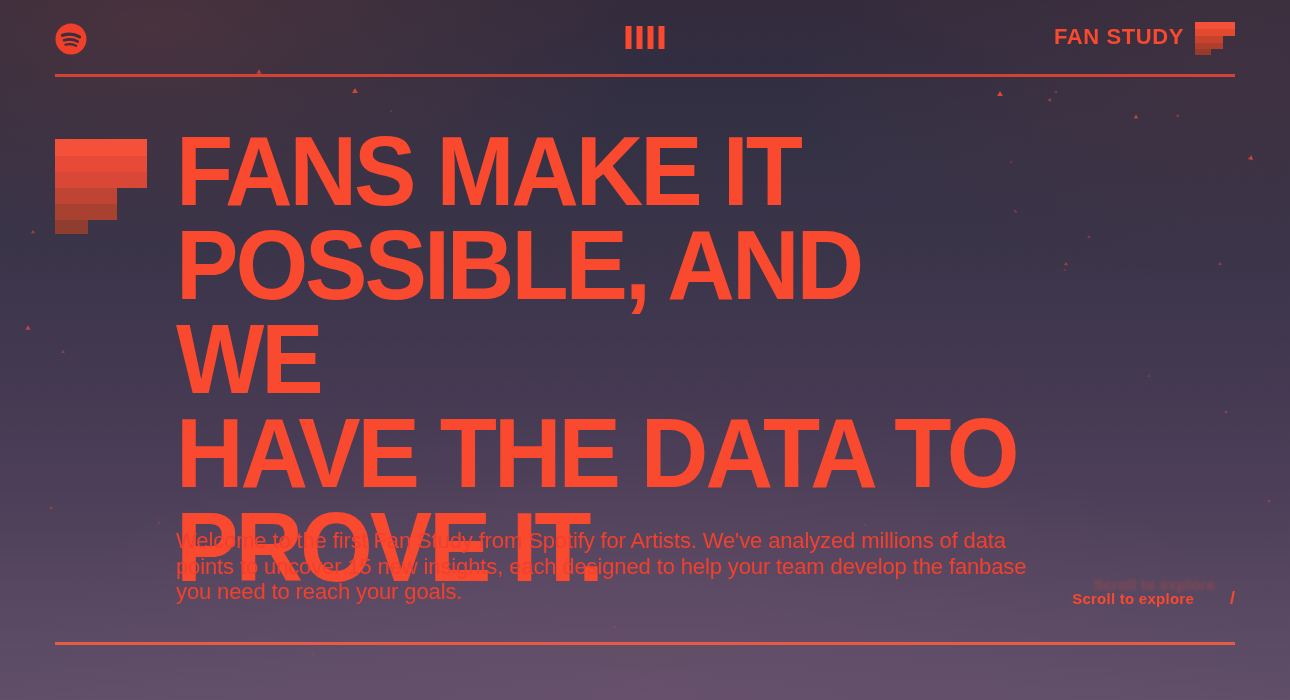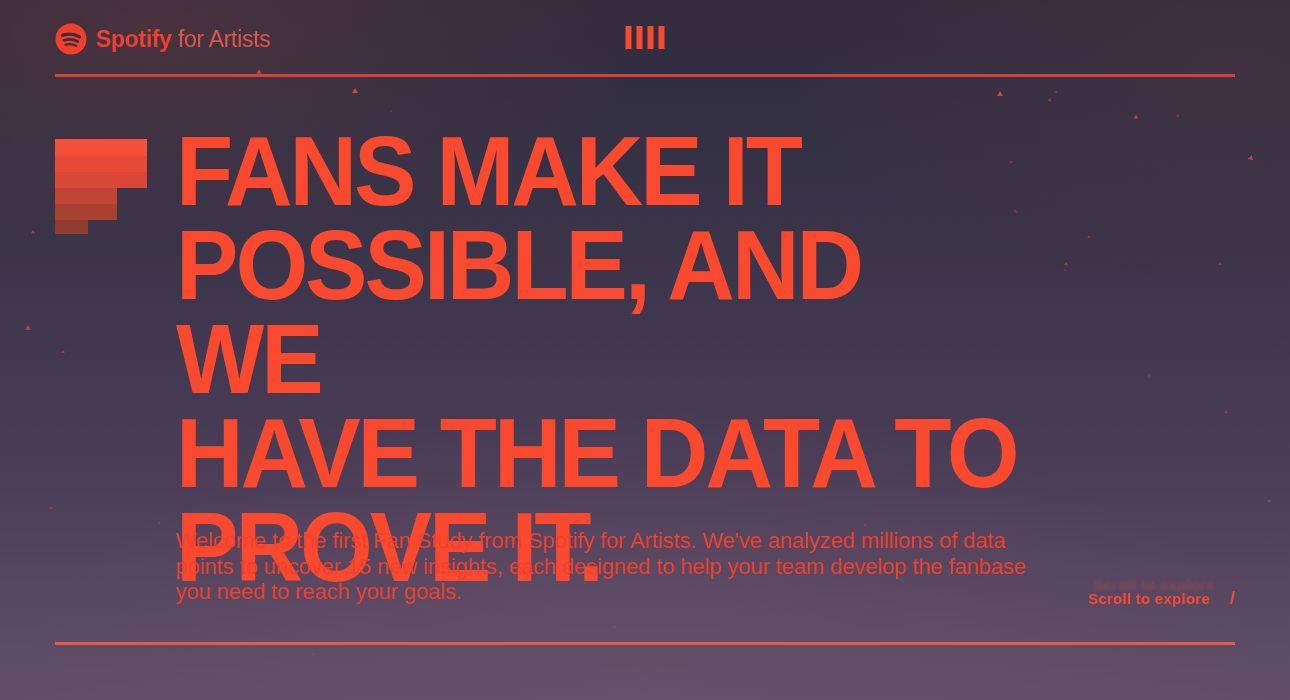--- a/index.html
+++ b/index.html
@@ -153,21 +153,21 @@
     font-size:22.5px;
     line-height:25.5px;
     letter-spacing:-0.15px;
     transform:scaleX(0.98);
     transform-origin:left top;
   }
 
   
   #scroll-cue {
     position:absolute; right:55px; top:588px;
-    display:flex; align-items:center; gap:20px;
+    display:flex; align-items:center; gap:36px;
     z-index:7;
   }
   #scroll-label {
     font-weight:bold;
     font-size:15px;
     letter-spacing:0.25px;
     color:#f9492f;
     white-space:nowrap;
   }
   #scroll-slash {
@@ -227,30 +227,39 @@
 
   <div id="topbar">
 
     <a id="brand">
       <svg id="spotify-mark" viewBox="0 0 64 64">
         <circle cx="32" cy="32" r="31" fill="#f0402c"></circle>
         <path d="M15 24.5c11-3.2 24.5-2.4 34 3.2" stroke="#3a2f3c" stroke-width="6.4" stroke-linecap="round" fill="none"></path>
         <path d="M18 34.5c9.2-2.5 20-1.9 27.6 2.7" stroke="#3a2f3c" stroke-width="5.2" stroke-linecap="round" fill="none"></path>
         <path d="M20.5 43.5c7.4-1.9 16-1.5 22 2.1" stroke="#3a2f3c" stroke-width="4.2" stroke-linecap="round" fill="none"></path>
       </svg>
-      <span id="brand-text"><span class="b">Spotify</span><span class="l"> for Artists</span></span>
     </a>
 
     <div id="center-mark">
       <i></i>
       <i></i>
       <i></i>
       <i></i>
     </div>
 
+    <a id="study-mark">
+      <span id="study-text">FAN STUDY</span>
+      <span id="flag-glyph" class="flag">
+          <div style="width: 40px; height: 7px; background: rgb(244, 80, 58);"></div>
+          <div style="width: 40px; height: 7px; background: rgb(226, 73, 47);"></div>
+          <div style="width: 28px; height: 7px; background: rgb(200, 67, 45);"></div>
+          <div style="width: 28px; height: 6px; background: rgb(174, 62, 43);"></div>
+          <div style="width: 16px; height: 6px; background: rgb(150, 58, 42);"></div>
+        </span>
+    </a>
   </div>
 
   <div id="rule-top"></div>
 
   <div id="hero">
 
     <div id="hero-glyph">
         <div style="width: 92px; height: 17px; background: rgb(244, 80, 58);"></div>
         <div style="width: 92px; height: 16px; background: rgb(231, 74, 55);"></div>
         <div style="width: 92px; height: 16px; background: rgb(217, 71, 54);"></div>

